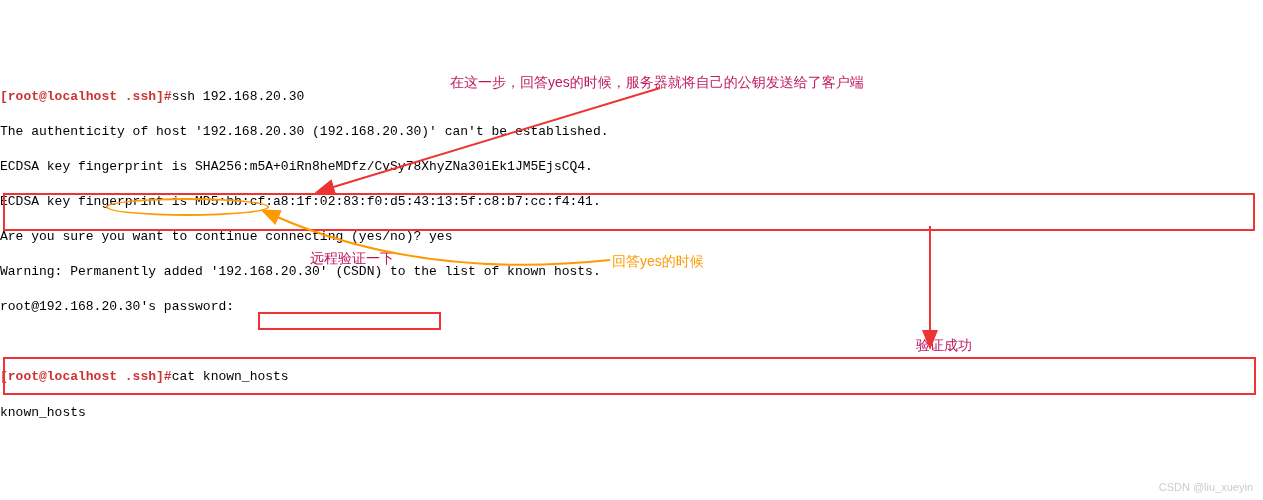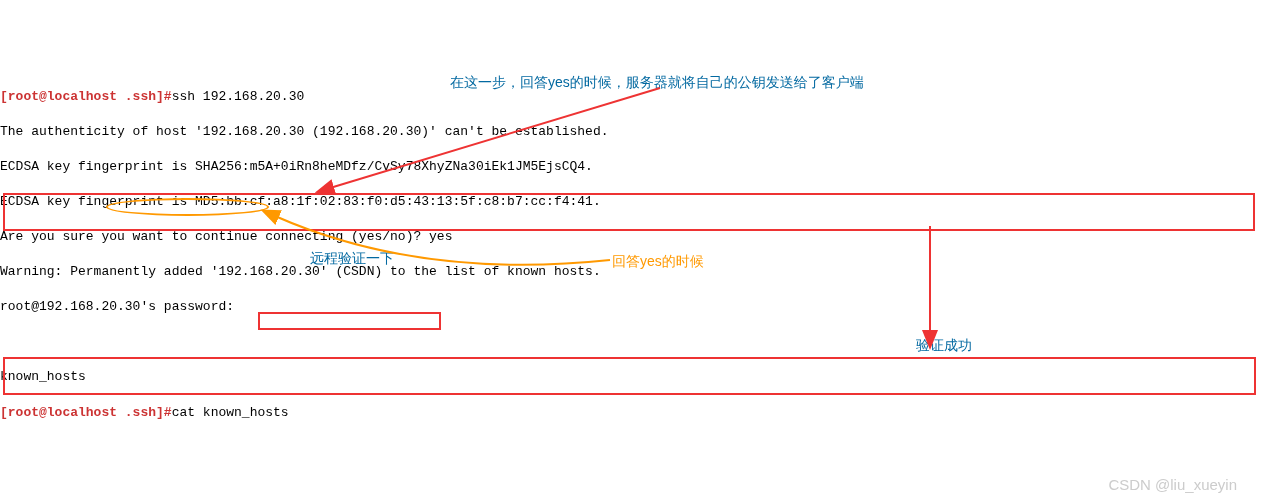--- a/index.html
+++ b/index.html
@@ -17,21 +17,21 @@
       height: 500px;
       position: relative;
       white-space: pre;
       overflow: hidden;
     }
     .prompt {
       color: #cc3333;
       font-weight: bold;
     }
     .annotation-red {
-      color: #0369a1;
+      color: #be185d;
       font-family: 'Microsoft YaHei', 'SimSun', sans-serif;
       font-size: 14px;
       white-space: nowrap;
       position: absolute;
     }
     .annotation-orange {
       color: #ff9900;
       font-family: 'Microsoft YaHei', 'SimSun', sans-serif;
       font-size: 14px;
       position: absolute;
@@ -43,23 +43,23 @@
     }
     .orange-box {
       border: 2px solid #ff9900;
       border-radius: 50%;
       position: absolute;
       pointer-events: none;
     }
     .watermark {
       position: absolute;
       bottom: 5px;
-      right: 26px;
+      right: 10px;
       color: #cccccc;
-      font-size: 15px;
+      font-size: 11px;
       font-family: Arial, sans-serif;
     }
     svg.arrow {
       position: absolute;
       pointer-events: none;
     }
     .line {
       display: block;
     }
   </style>
@@ -70,22 +70,22 @@
 
 <div>
 <span class="line"><span class="prompt">[root@localhost .ssh]#</span><span>ssh 192.168.20.30</span></span>
 <span class="line">The authenticity of host '192.168.20.30 (192.168.20.30)' can't be established.</span>
 <span class="line">ECDSA key fingerprint is SHA256:m5A+0iRn8heMDfz/CvSy78XhyZNa30iEk1JM5EjsCQ4.</span>
 <span class="line">ECDSA key fingerprint is MD5:bb:cf:a8:1f:02:83:f0:d5:43:13:5f:c8:b7:cc:f4:41.</span>
 <span class="line">Are you sure you want to continue connecting (yes/no)? yes</span>
 <span class="line">Warning: Permanently added '192.168.20.30' (CSDN) to the list of known hosts.</span>
 <span class="line">root@192.168.20.30's password:</span>
 <span class="line"> </span>
+<span class="line"><span class="prompt">[root@localhost .ssh]#</span><span>cat known_hosts</span></span>
 <span class="line">known_hosts</span>
-<span class="line"><span class="prompt">[root@localhost .ssh]#</span><span>cat known_hosts</span></span>
 
 
 
 
 
 
 
 
 
 

